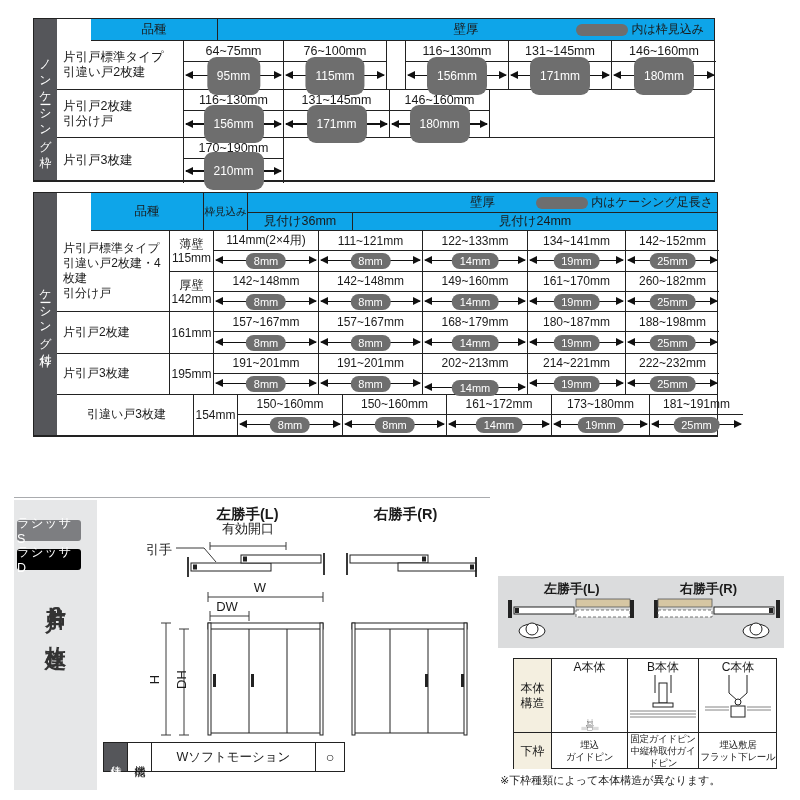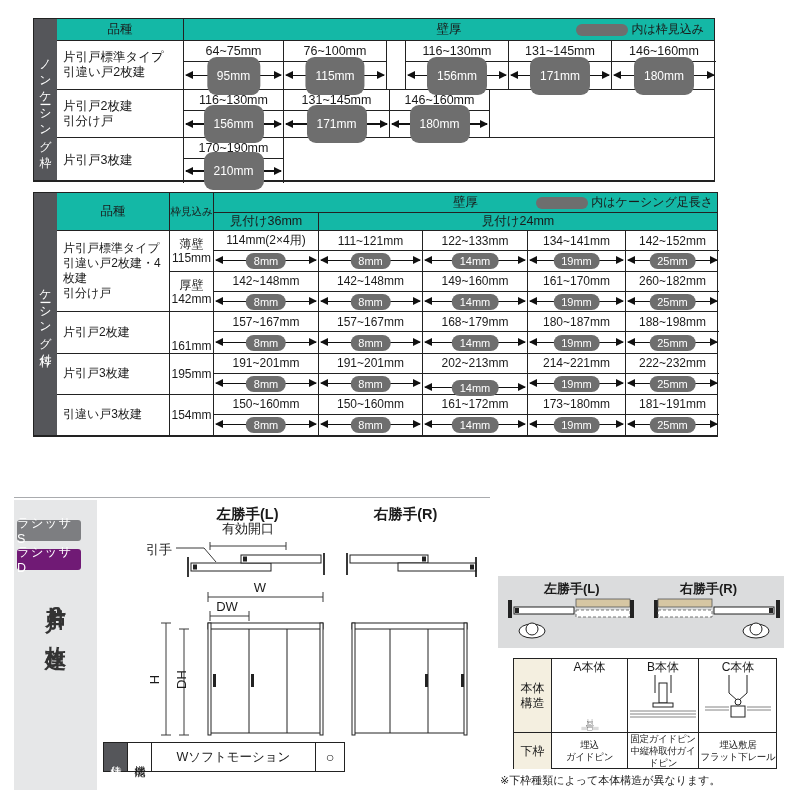--- a/index.html
+++ b/index.html
@@ -3,21 +3,21 @@
 <meta charset="utf-8">
 <style>
   html,body{margin:0;padding:0;background:#fff;}
   .canvas{position:relative;width:800px;height:800px;background:#fff;overflow:hidden;
           font-family:"Liberation Sans","DejaVu Sans",sans-serif;color:#1a1a1a;}
   
   .ttable{position:absolute;display:flex;border:1px solid #222;border-bottom-width:2px;box-sizing:border-box;background:#fff;}
   .side{width:23px;background:#55565a;color:#fff;display:flex;align-items:center;justify-content:center;flex:none;}
   .side .vtxt{writing-mode:vertical-rl;text-orientation:upright;font-size:12px;letter-spacing:2px;line-height:1;}
   .tbody{flex:1;display:flex;flex-direction:column;min-width:0;}
-  .hrow{display:flex;background:#14b8a6;border-bottom:1px solid #222;box-sizing:border-box;}
+  .hrow{display:flex;background:#0ea5e9;border-bottom:1px solid #222;box-sizing:border-box;margin-left:34px;}
   .hcell{display:flex;align-items:center;justify-content:center;font-size:12.5px;box-sizing:border-box;border-right:1px solid #222;}
   .band{flex:1;position:relative;}
   .band .bandlabel{position:absolute;left:0;right:0;top:0;bottom:0;display:flex;align-items:center;justify-content:center;font-size:12.5px;}
   .legend{position:absolute;right:10px;top:0;bottom:0;display:flex;align-items:center;gap:3px;font-size:12px;}
   .lpill{display:inline-block;width:52px;height:12px;border-radius:7px;background:#6e6e6e;}
   .trow{display:flex;box-sizing:border-box;}
   .trow + .trow{border-top:1px solid #222;}
   .rowlabel{display:flex;flex-direction:column;justify-content:center;padding-left:6px;box-sizing:border-box;border-right:1px solid #222;font-size:12.5px;line-height:15px;flex:none;}
   .cell{display:flex;flex-direction:column;box-sizing:border-box;border-right:1px solid #222;flex:none;}
   .cell:last-child{border-right:none;}
@@ -35,21 +35,21 @@
   .framecell{display:flex;flex-direction:column;align-items:center;justify-content:center;border-right:1px solid #222;box-sizing:border-box;font-size:12px;line-height:14px;flex:none;}
   .subwrap{flex:1;display:flex;flex-direction:column;min-width:0;}
   .subrow{display:flex;flex:1;}
   .subrow + .subrow{border-top:1px solid #222;}
   
   .rule{position:absolute;background:#a9abae;}
   .leftpanel{position:absolute;left:14px;top:500px;width:83px;height:290px;background:#e6e7e8;}
   .badge{position:absolute;left:3px;width:64px;height:21px;border-radius:3px;color:#fff;font-size:12.5px;
          display:flex;align-items:center;justify-content:center;letter-spacing:1px;}
   .badge.s{top:20px;background:#7d7e81;}
-  .badge.d{top:49px;background:#701a75;}
+  .badge.d{top:49px;background:#000000;}
   .prodtitle{position:absolute;left:50%;top:90px;transform:translateX(-50%);writing-mode:vertical-rl;text-orientation:upright;
              font-size:21px;font-weight:600;letter-spacing:4px;color:#333;}
   .middle{position:absolute;left:100px;top:500px;width:395px;height:290px;}
   .middle svg{position:absolute;inset:0;pointer-events:none;}
   .mlabel{position:absolute;white-space:nowrap;}
   .hand{font-size:14.5px;font-weight:700;}
   .dimtxt{font-size:13px;}
   .rot{transform:rotate(-90deg);transform-origin:center;}
   .spectable{position:absolute;left:3px;top:242px;width:242px;height:30px;display:flex;border:1px solid #222;box-sizing:border-box;font-size:12.5px;}
   .spectable>div{display:flex;align-items:center;justify-content:center;border-right:1px solid #222;box-sizing:border-box;}
@@ -343,21 +343,21 @@
                 </div>
               </div>
             </div>
           </div>
           <div class="trow" style="flex: 1 1 0%;">
             <div class="rowlabel" style="width: 113px; font-size: 12px;">
               <div>片引戸2枚建</div>
             </div>
             <div class="subwrap">
               <div class="subrow">
-                <div class="framecell" style="width: 44px; justify-content: flex-end;">
+                <div class="framecell" style="width: 44px;">
                   <div>161mm</div>
                 </div>
                 <div class="cell" style="width: 105px;">
                   <div class="range">157~167mm</div>
                   <div class="arrow">
                     <div class="aline"></div>
                     <div class="ah left"></div>
                     <div class="ah right"></div>
                     <div class="pill">8mm</div>
                   </div>
@@ -452,21 +452,21 @@
                     <div class="aline"></div>
                     <div class="ah left"></div>
                     <div class="ah right"></div>
                     <div class="pill">25mm</div>
                   </div>
                 </div>
               </div>
             </div>
           </div>
           <div class="trow" style="flex: 1 1 0%;">
-            <div class="rowlabel" style="width: 113px; font-size: 12px;">
+            <div class="rowlabel" style="width: 113px; font-size: 12px; margin-left: 24px;">
               <div>引違い戸3枚建</div>
             </div>
             <div class="subwrap">
               <div class="subrow">
                 <div class="framecell" style="width: 44px;">
                   <div>154mm</div>
                 </div>
                 <div class="cell" style="width: 105px;">
                   <div class="range">150~160mm</div>
                   <div class="arrow">

